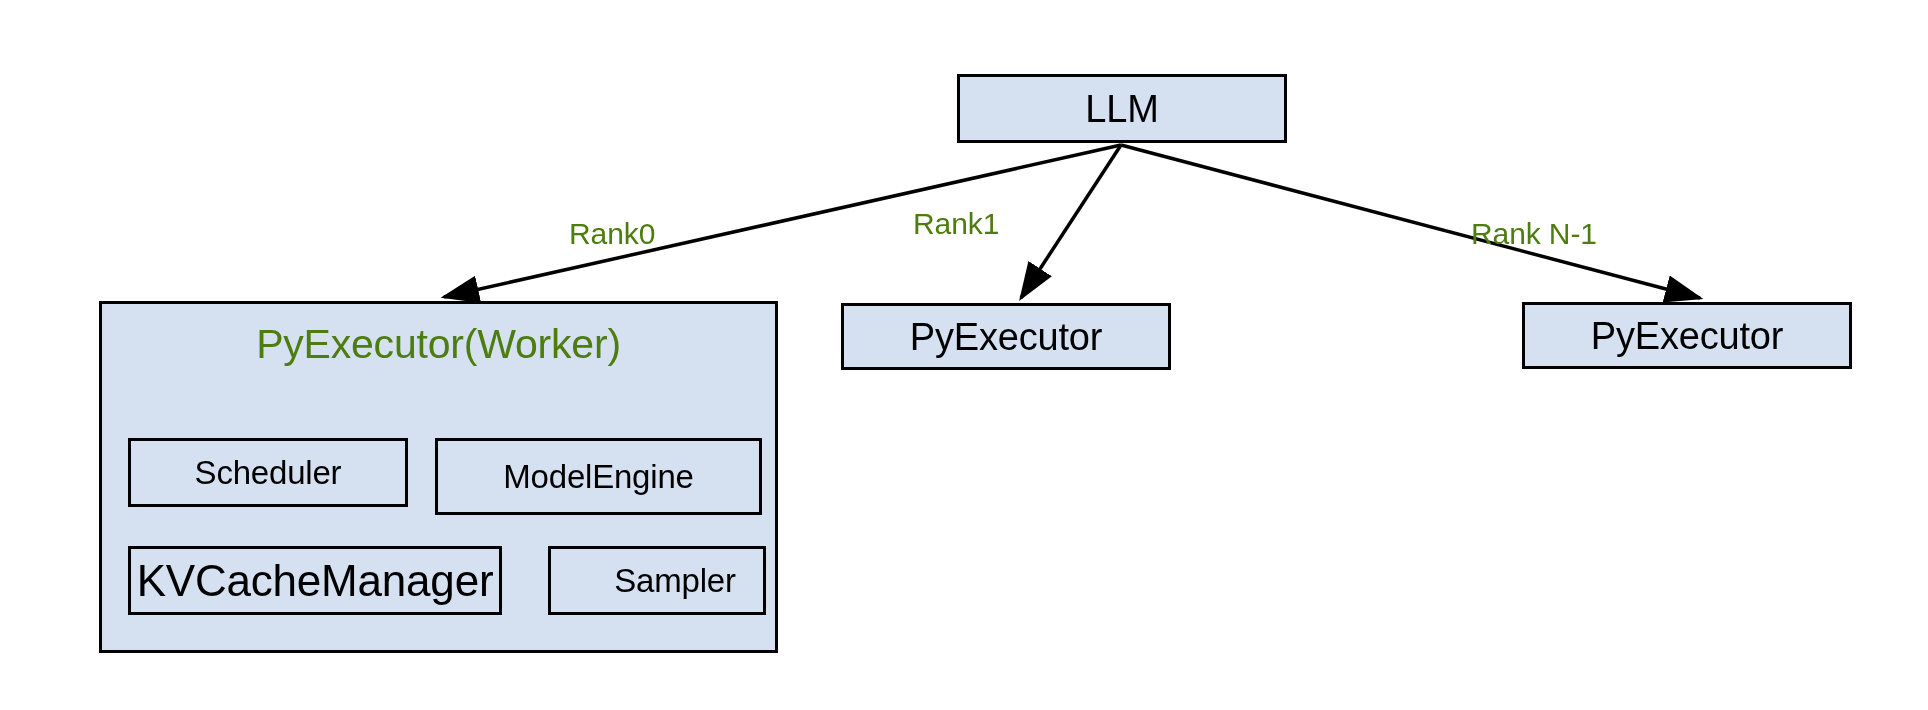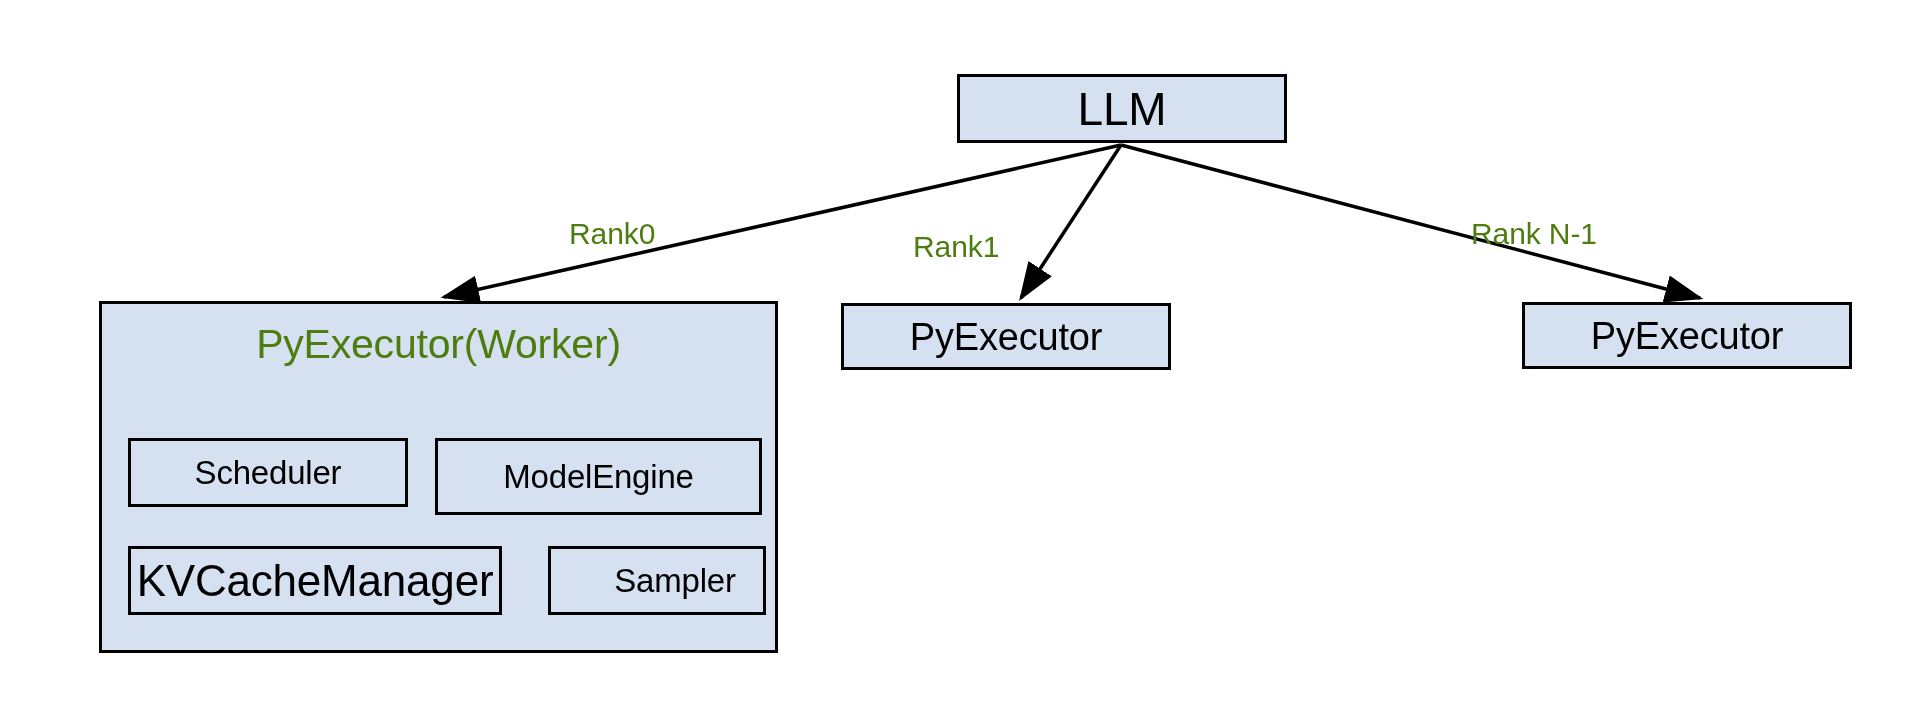--- a/index.html
+++ b/index.html
@@ -46,21 +46,21 @@
     letter-spacing: -0.2px;
   }
   .inner {
     border-width: 3px;
   }
   #llm-box {
     left: 957px;
     top: 74px;
     width: 330px;
     height: 69px;
-    font-size: 46px;
+    font-size: 38px;
   }
   #worker-box {
     left: 99px;
     top: 301px;
     width: 679px;
     height: 352px;
   }
   #worker-title {
     top: 20px;
     font-size: 41px;
@@ -119,21 +119,21 @@
   .edge-label {
     position: absolute;
     color: #4d7c0f;
     font-family: "Liberation Sans", sans-serif;
     font-size: 30px;
     white-space: nowrap;
     background: transparent;
     letter-spacing: -0.1px;
   }
   #label-rank0 { left: 569px; top: 217px; }
-  #label-rank1 { left: 913px; top: 230px; }
+  #label-rank1 { left: 913px; top: 207px; }
   #label-rankn { left: 1471px; top: 217px; }
 </style>
 </head>
 <body>
 
 <div id="canvas">
 
   <svg id="edges" viewBox="0 0 1928 710" xmlns="http://www.w3.org/2000/svg">
     <defs>
       <marker id="arrowhead" markerWidth="12" markerHeight="12" refX="10" refY="4" orient="auto" markerUnits="strokeWidth">

